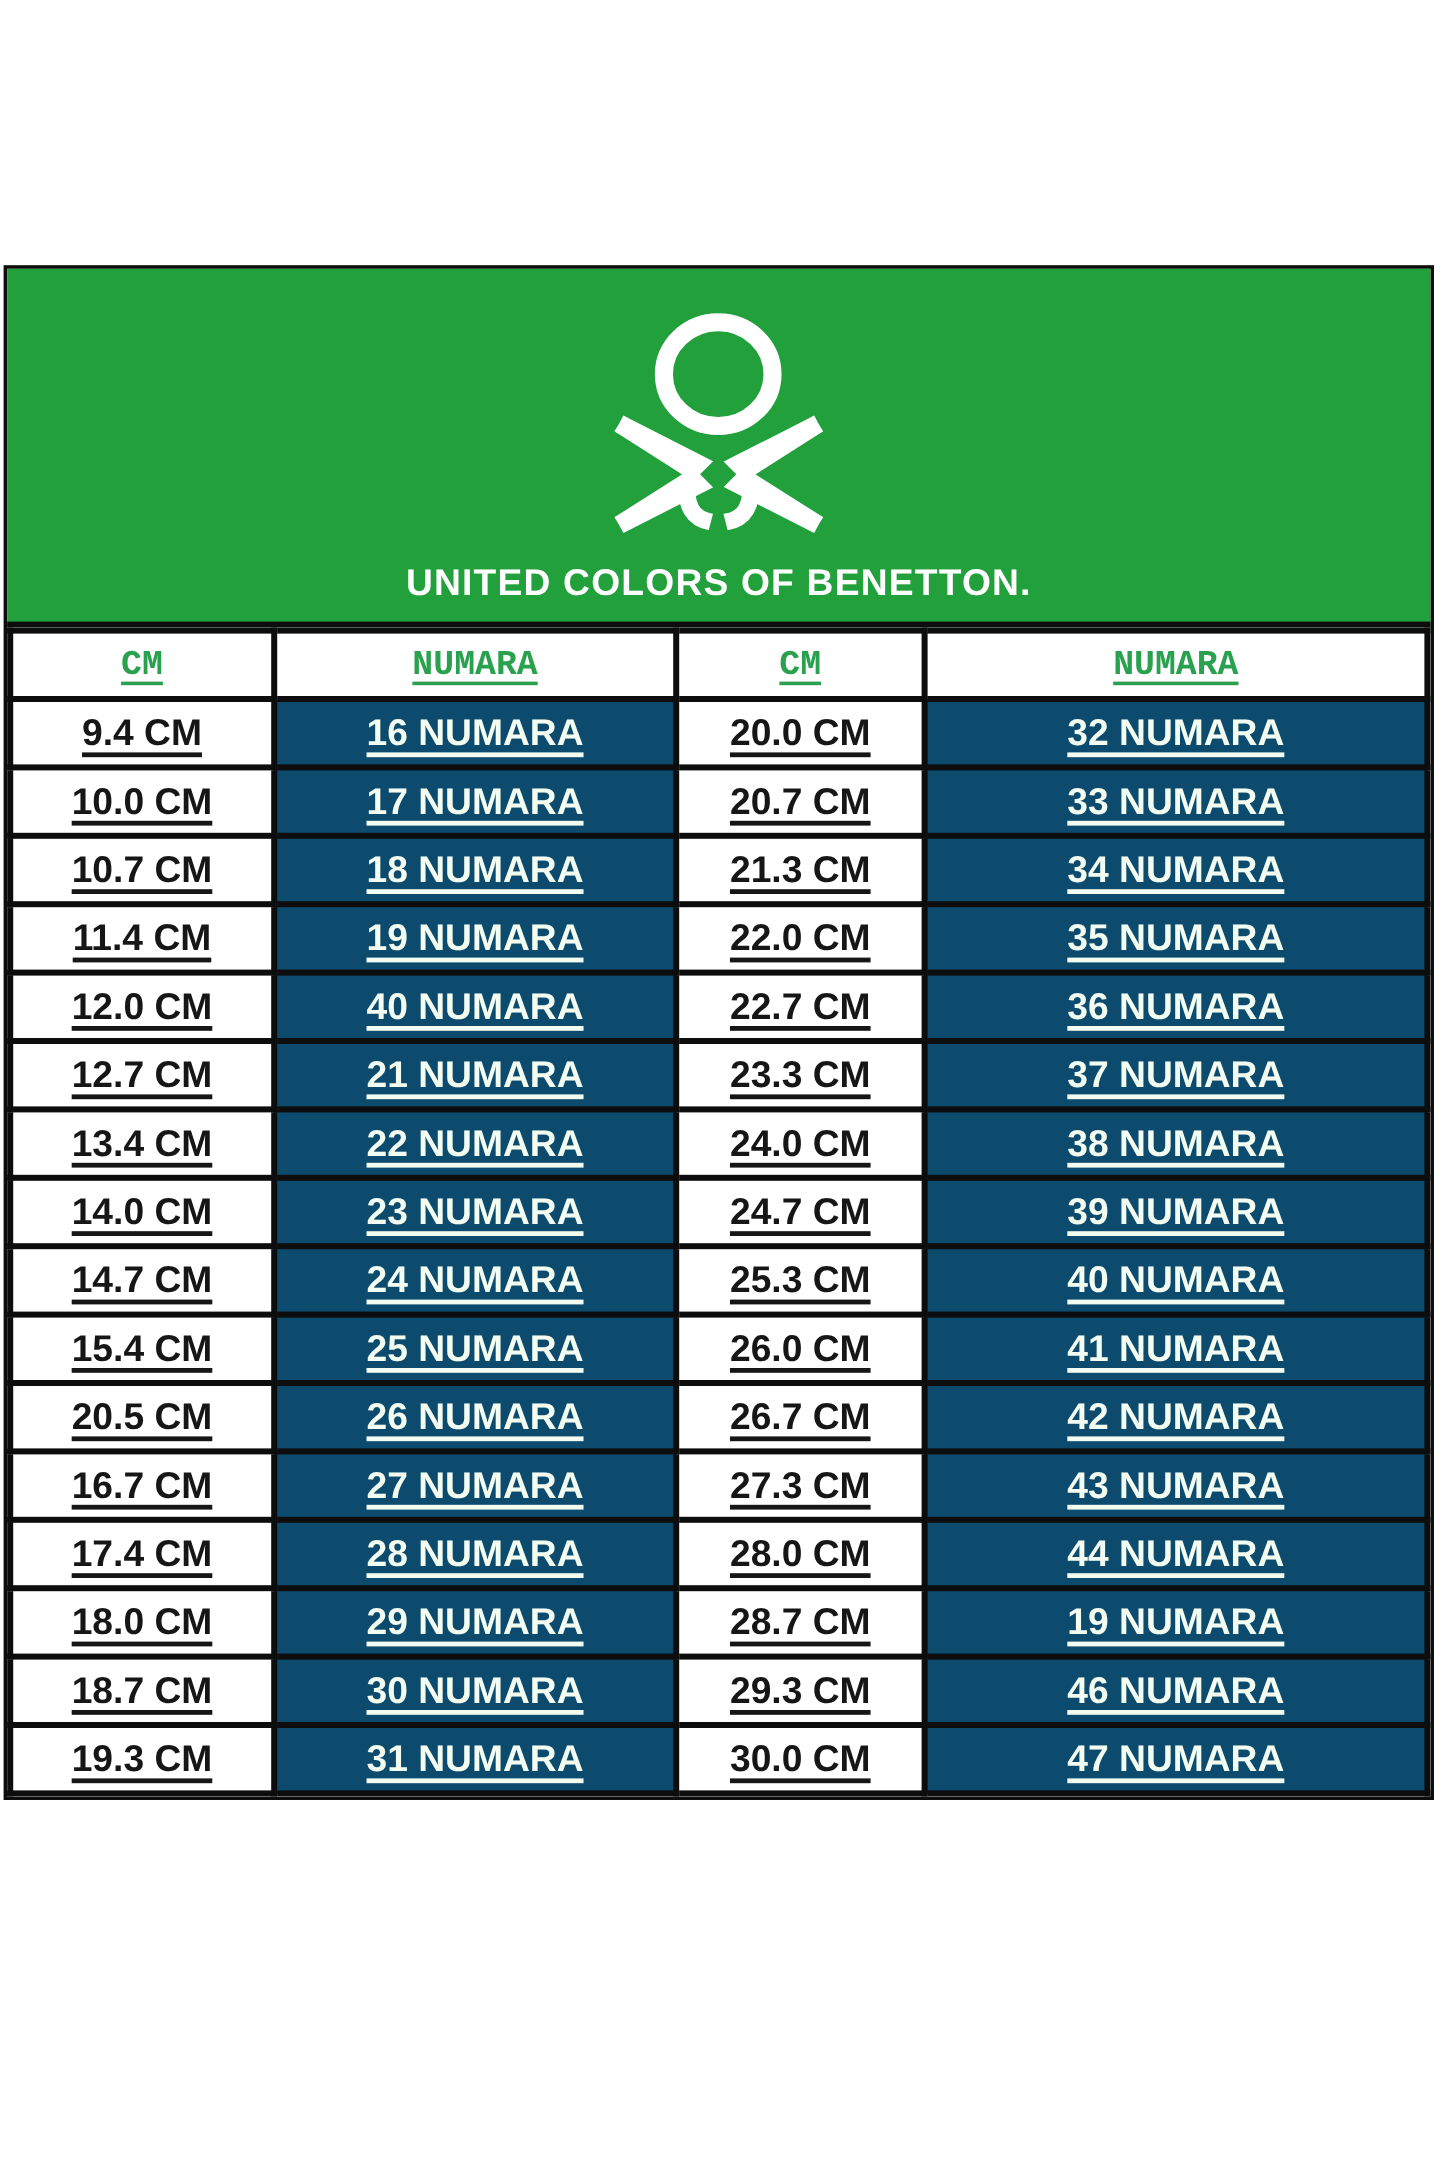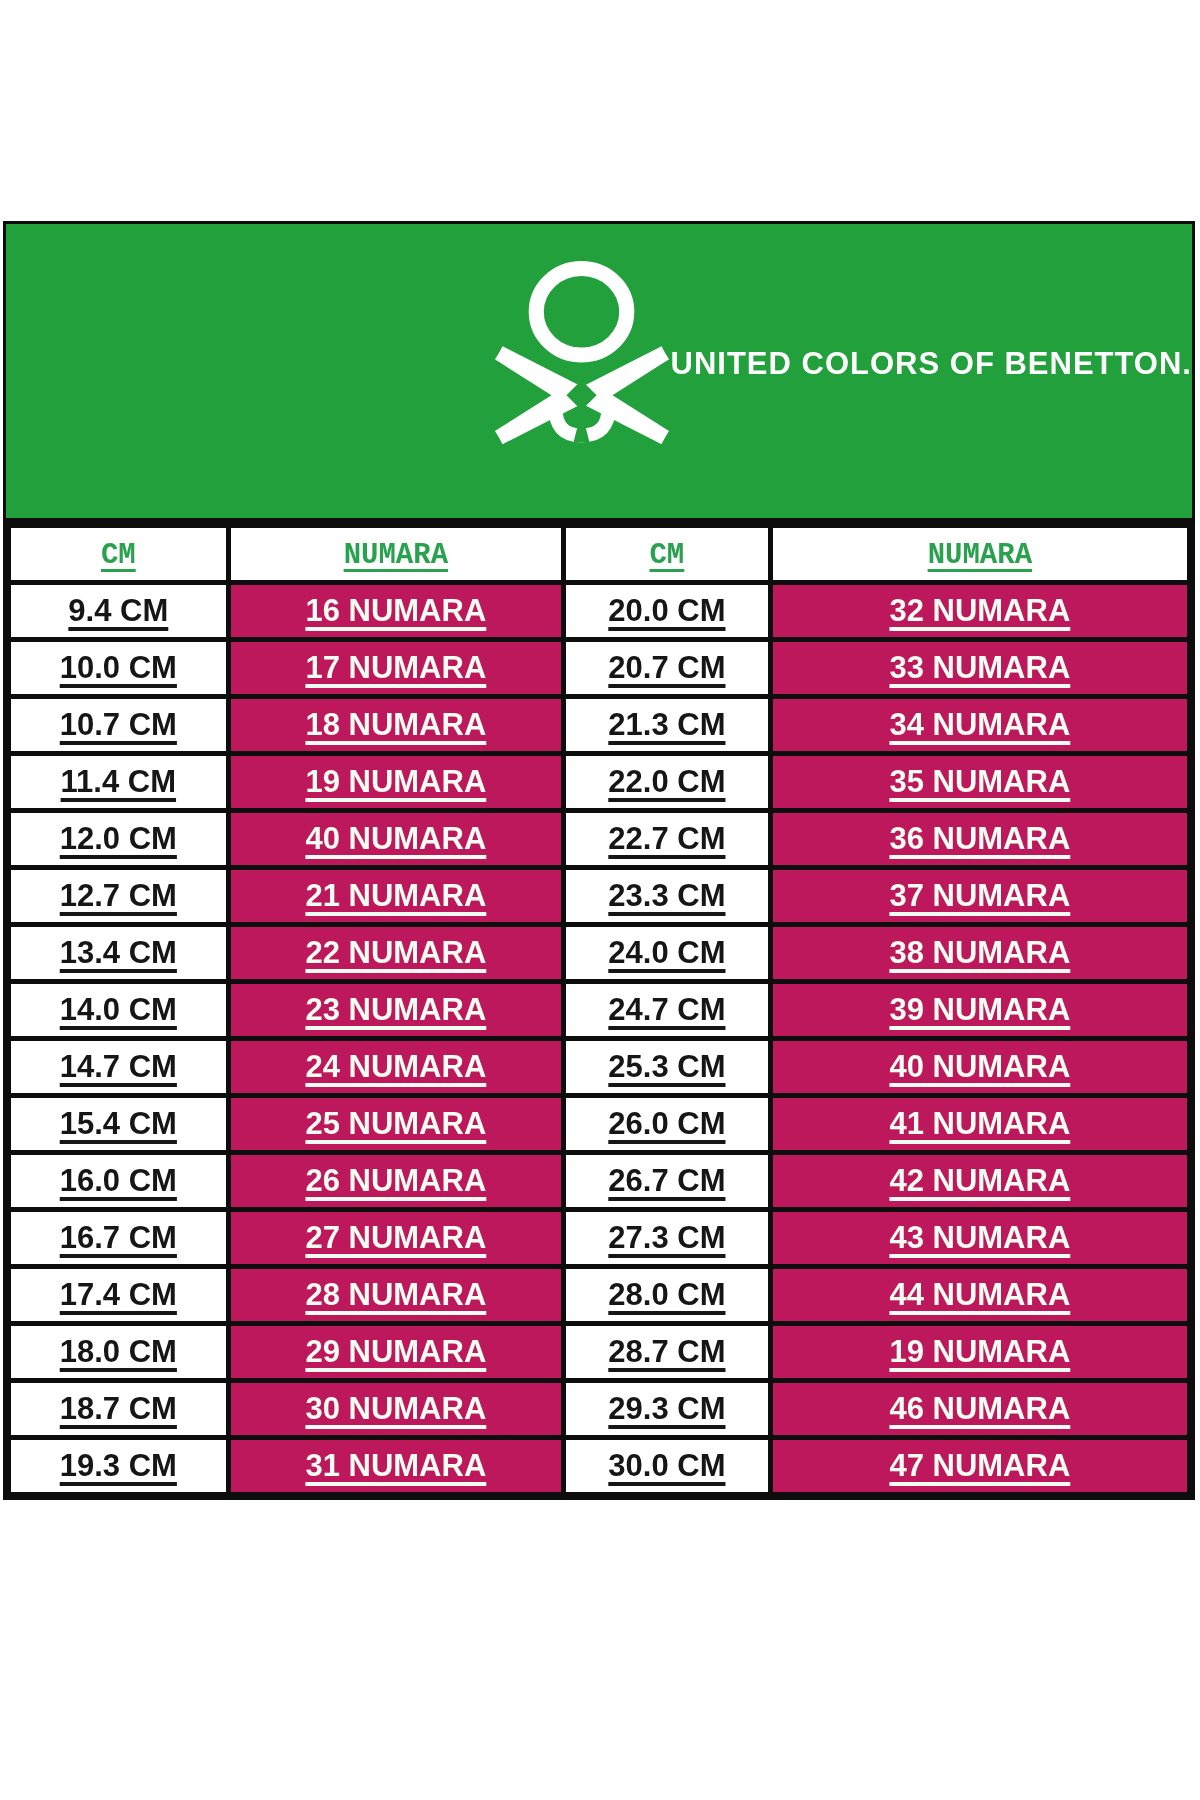--- a/index.html
+++ b/index.html
@@ -21,21 +21,21 @@
     top: 221px;
     width: 1186px;
     border: 3px solid #0d0d0d;
     background: #ffffff;
   }
   
   .brand-header {
     background: #21A03C;
     height: 280px;
     display: flex;
-    flex-direction: row;
+    flex-direction: column;
     align-items: center;
     justify-content: flex-end;
     padding-bottom: 14px;
     border-bottom: 5px solid #0d0d0d;
   }
   .knot-logo { margin-bottom: 24px; display: block; }
   .brand-text {
     color: #ffffff;
     font-size: 31px;
     font-weight: 700;
@@ -82,21 +82,21 @@
     text-decoration-thickness: 3px;
     text-underline-offset: 6px;
     font-family: Liberation Mono, monospace;
   }
   td.cm-cell {
     background: #ffffff;
     color: #161616;
     font-size: 31px;
   }
   td.numara-cell {
-    background: #be185d;
+    background: #0c4a6e;
     color: #F2FCF0;
     font-size: 31px;
   }
   .cell-text {
     text-decoration: underline;
     text-decoration-thickness: 4px;
     text-underline-offset: 6px;
     white-space: nowrap;
   }
 </style>
@@ -205,21 +205,21 @@
             <td class="cm-cell"><span class="cell-text">25.3 CM</span></td>
             <td class="numara-cell"><span class="cell-text">40 NUMARA</span></td>
           </tr>
           <tr>
             <td class="cm-cell"><span class="cell-text">15.4 CM</span></td>
             <td class="numara-cell"><span class="cell-text">25 NUMARA</span></td>
             <td class="cm-cell"><span class="cell-text">26.0 CM</span></td>
             <td class="numara-cell"><span class="cell-text">41 NUMARA</span></td>
           </tr>
           <tr>
-            <td class="cm-cell"><span class="cell-text">16.0 CM</span></td>
+            <td class="cm-cell"><span class="cell-text">20.5 CM</span></td>
             <td class="numara-cell"><span class="cell-text">26 NUMARA</span></td>
             <td class="cm-cell"><span class="cell-text">26.7 CM</span></td>
             <td class="numara-cell"><span class="cell-text">42 NUMARA</span></td>
           </tr>
           <tr>
             <td class="cm-cell"><span class="cell-text">16.7 CM</span></td>
             <td class="numara-cell"><span class="cell-text">27 NUMARA</span></td>
             <td class="cm-cell"><span class="cell-text">27.3 CM</span></td>
             <td class="numara-cell"><span class="cell-text">43 NUMARA</span></td>
           </tr>

